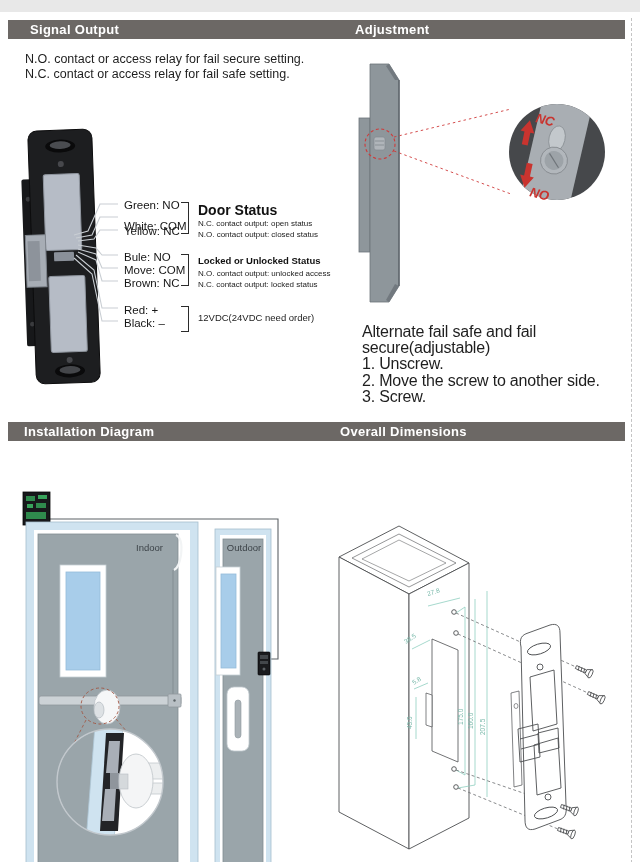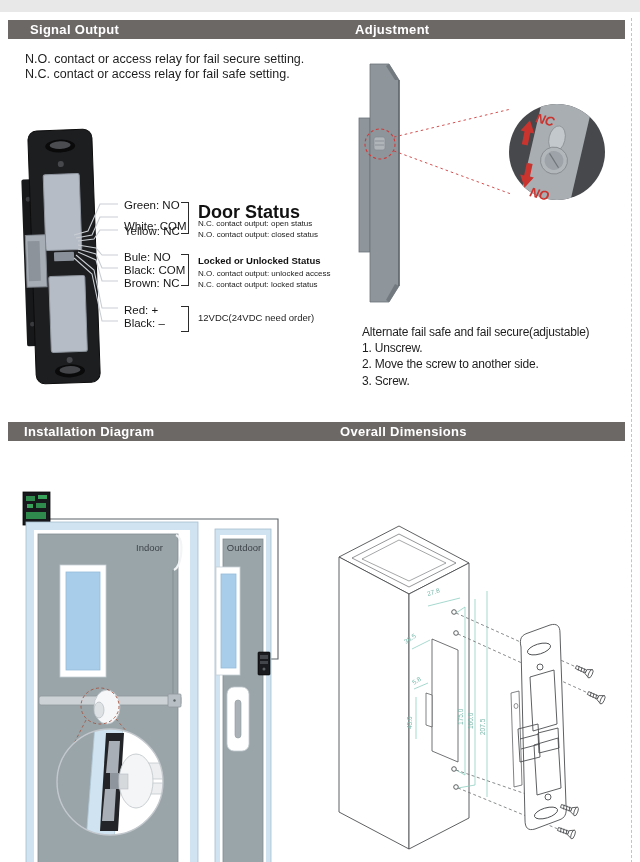--- a/index.html
+++ b/index.html
@@ -16,25 +16,25 @@
     position:absolute;top:2px;color:#ffffff;font-size:13px;font-weight:bold;
     letter-spacing:.3px;white-space:nowrap;
   }
   .dashed-right{
     position:absolute;left:631px;top:6px;height:850px;width:0;
     border-left:1.5px dashed #c4c4c4;
   }
   .intro{position:absolute;left:25px;top:40px;width:292px;font-size:12.5px;line-height:15.2px;color:#1e1e1e;}
   .wire{position:absolute;left:124px;font-size:11.5px;color:#161616;white-space:nowrap;}
   .bracket{position:absolute;left:181px;width:7px;border-top:1.5px solid #2b2b2b;border-right:1.5px solid #2b2b2b;border-bottom:1.5px solid #2b2b2b;}
-  .gheadL{position:absolute;left:198px;font-size:18px;font-weight:bold;color:#111;white-space:nowrap;}
+  .gheadL{position:absolute;left:198px;font-size:14px;font-weight:bold;color:#111;white-space:nowrap;}
   .gheadS{position:absolute;left:198px;font-size:9.5px;font-weight:bold;color:#111;white-space:nowrap;text-align:center;}
   .gnote{position:absolute;left:198px;font-size:8px;color:#222;white-space:nowrap;}
   .gplain{position:absolute;left:198px;font-size:9.5px;color:#222;white-space:nowrap;}
-  .proc{position:absolute;left:362px;top:312px;width:272px;font-size:12px;line-height:16.2px;letter-spacing:-.2px;color:#1e1e1e;}
+  .proc{position:absolute;left:362px;top:312px;width:272px;font-size:16px;line-height:16.2px;letter-spacing:-.2px;color:#1e1e1e;}
   svg{position:absolute;}
   svg text{font-family:"Liberation Sans", sans-serif;}
 </style>
 </head>
 <body>
 
 <div class="page">
 
   <div class="hdrbar" style="top:8px;">
     <span style="left:22px;">Signal Output</span>
@@ -80,21 +80,21 @@
 
   <div class="wire" style="top:187px;">Green: NO</div>
   <div class="wire" style="top:208px;">White: COM</div>
   <div class="wire" style="top:213px;">Yellow: NC</div>
   <div class="bracket" style="top:190px;height:30px;"></div>
   <div class="gheadL" style="top:190px;">Door Status</div>
   <div class="gnote" style="top:207px;">N.C. contact output: open status</div>
   <div class="gnote" style="top:218px;">N.O. contact output: closed status</div>
 
   <div class="wire" style="top:239px;">Bule: NO</div>
-  <div class="wire" style="top:252px;">Black: COM</div>
+  <div class="wire" style="top:252px;">Move: COM</div>
   <div class="wire" style="top:265px;">Brown: NC</div>
   <div class="bracket" style="top:242px;height:30px;"></div>
   <div class="gheadS" style="top:243px;">Locked or Unlocked Status</div>
   <div class="gnote" style="top:257px;">N.O. contact output: unlocked access</div>
   <div class="gnote" style="top:268px;">N.C. contact output: locked status</div>
 
   <div class="wire" style="top:292px;">Red: +</div>
   <div class="wire" style="top:305px;">Black: –</div>
   <div class="bracket" style="top:294px;height:24px;"></div>
   <div class="gplain" style="top:300px;">12VDC(24VDC need order)</div>

